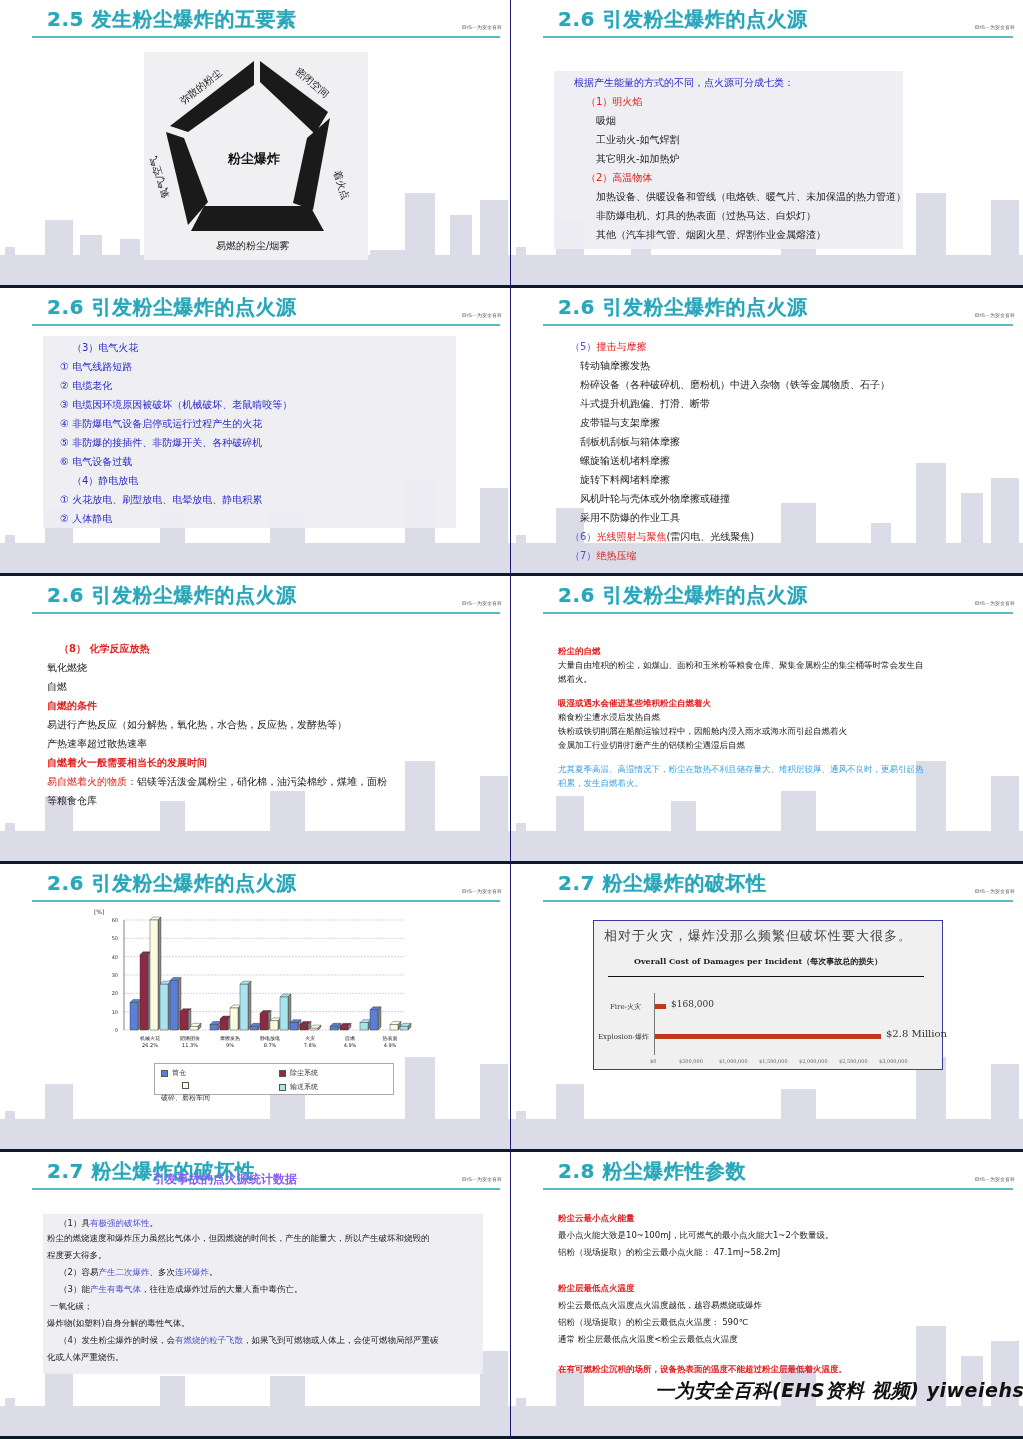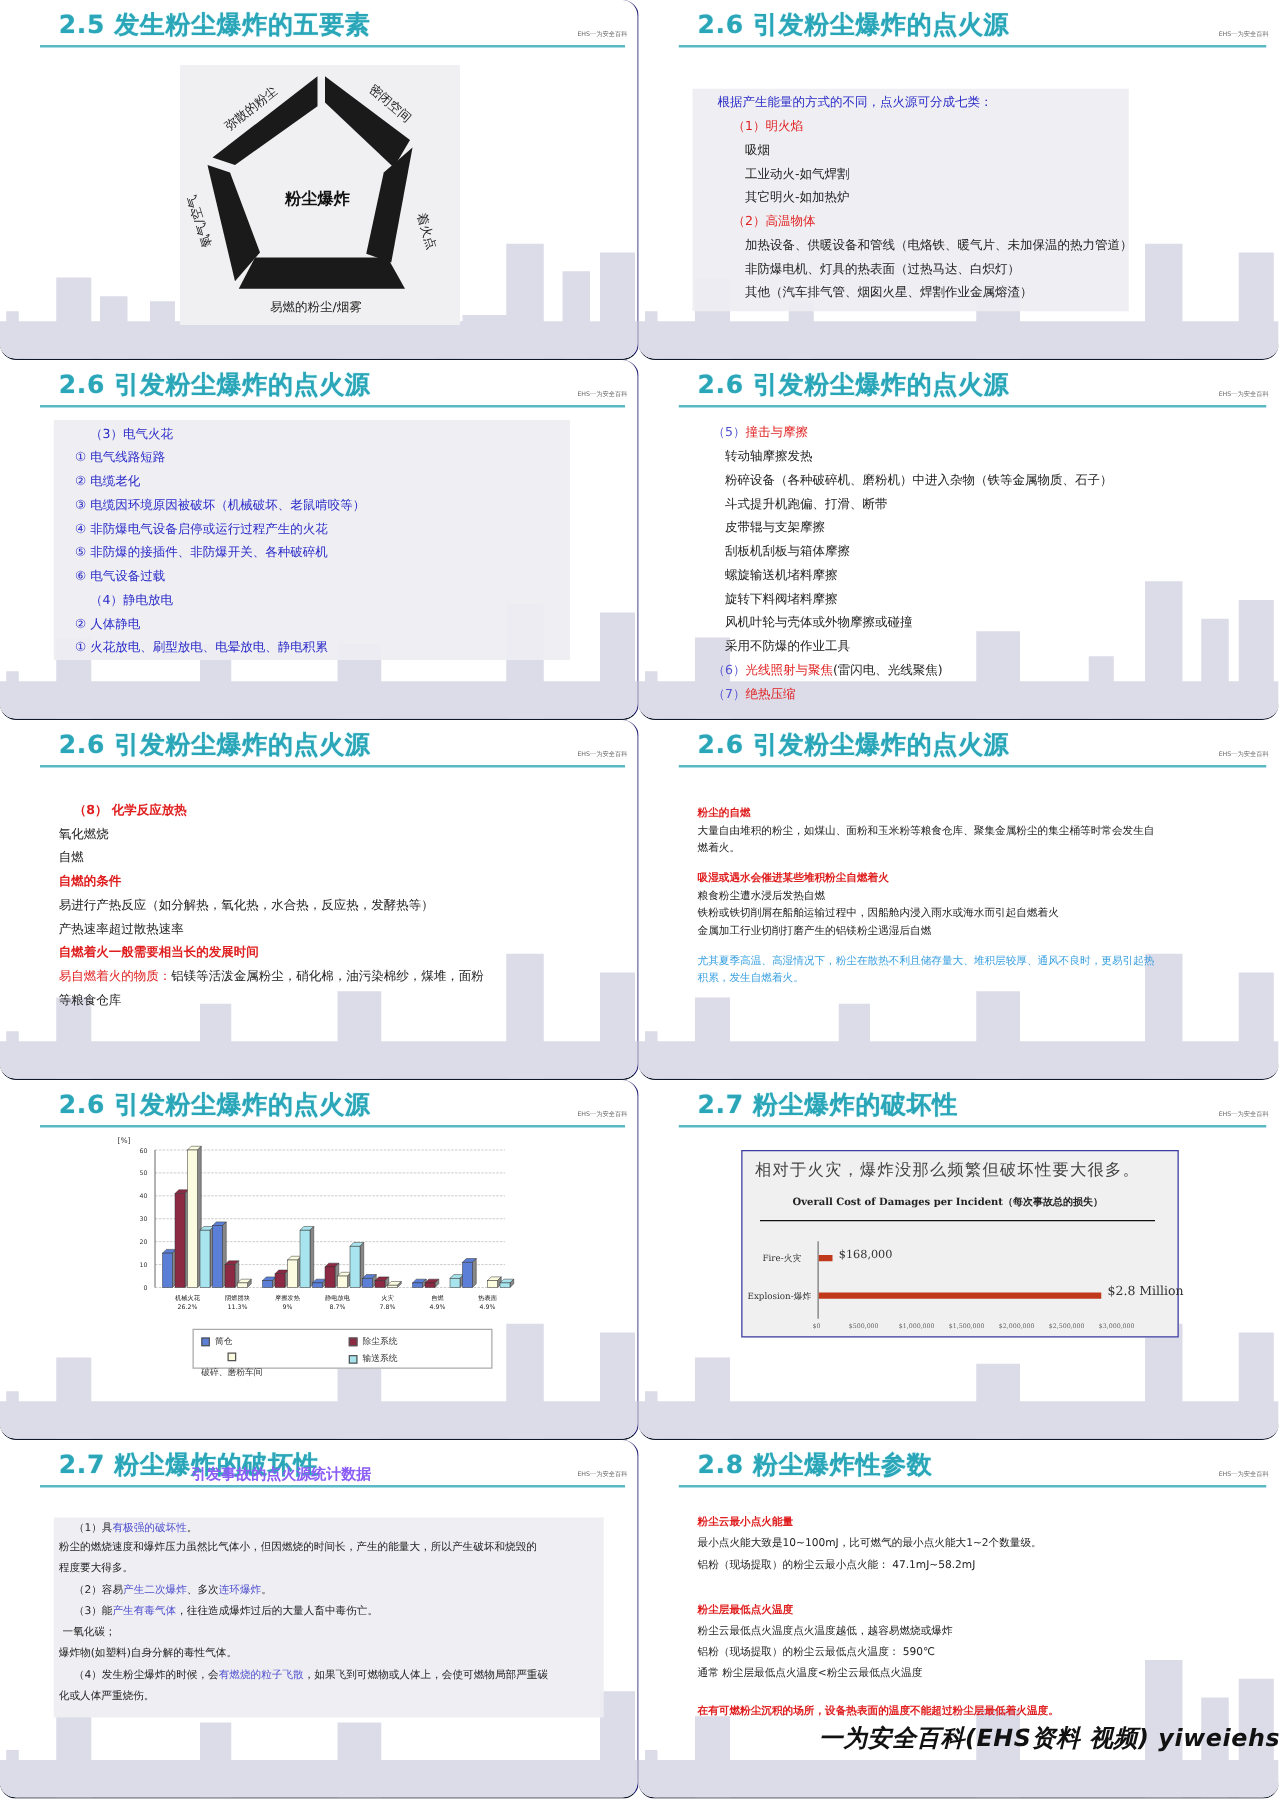--- a/index.html
+++ b/index.html
@@ -8,21 +8,21 @@
     font-family: "DejaVu Sans", "Liberation Sans", sans-serif;
     position: relative; overflow: hidden;
   }
   .grid {
     position: absolute; left: 0; top: 0; width: 1023px; height: 1439px;
     display: grid; grid-template-columns: 511px 512px;
     grid-template-rows: 288px 288px 288px 288px 287px;
   }
   .slide {
     position: relative; overflow: hidden; background: #ffffff;
-    border-right: 1px solid #1a1a6e; border-bottom: 1px solid #0f172a; border-radius: 13px;
+    border-right: 1px solid #1a1a6e; border-bottom: 3px solid #0f172a;
   }
   .slide:nth-child(2n) { border-right: none; }
   .skyline {
     position: absolute; left: 0; right: 0; bottom: 0; height: 130px;
     pointer-events: none;
   }
   .slide-title {
     position: absolute; left: 47px; top: 6px; font-size: 20px; font-weight: bold;
     color: #2aa6b8; letter-spacing: 0.5px; white-space: nowrap;
     text-shadow: 0 0 1px #7fd3dc;
@@ -172,22 +172,22 @@
     <div class="logo-mark">EHS一为安全百科</div>
     <div class="panel" style="left:43px;top:48px;width:413px;height:192px;padding:2px 17px;">
       <div class="line blue ind1">（3）电气火花</div>
       <div class="line blue">① 电气线路短路</div>
       <div class="line blue">② 电缆老化</div>
       <div class="line blue">③ 电缆因环境原因被破坏（机械破坏、老鼠啃咬等）</div>
       <div class="line blue">④ 非防爆电气设备启停或运行过程产生的火花</div>
       <div class="line blue">⑤ 非防爆的接插件、非防爆开关、各种破碎机</div>
       <div class="line blue">⑥ 电气设备过载</div>
       <div class="line blue ind1">（4）静电放电</div>
+      <div class="line blue">① 火花放电、刷型放电、电晕放电、静电积累</div>
       <div class="line blue">② 人体静电</div>
-      <div class="line blue">① 火花放电、刷型放电、电晕放电、静电积累</div>
     </div>
   </div>
 
   <div class="slide">
     <svg class="skyline" viewBox="0 0 512 130" preserveAspectRatio="none">
       <g fill="#dcdbe8">
         <rect x="0" y="100" width="512" height="30"></rect>
           <rect x="5" y="92" width="10" height="38"></rect>
         <rect x="45" y="65" width="28" height="65"></rect>
           <rect x="270" y="60" width="35" height="70"></rect>

